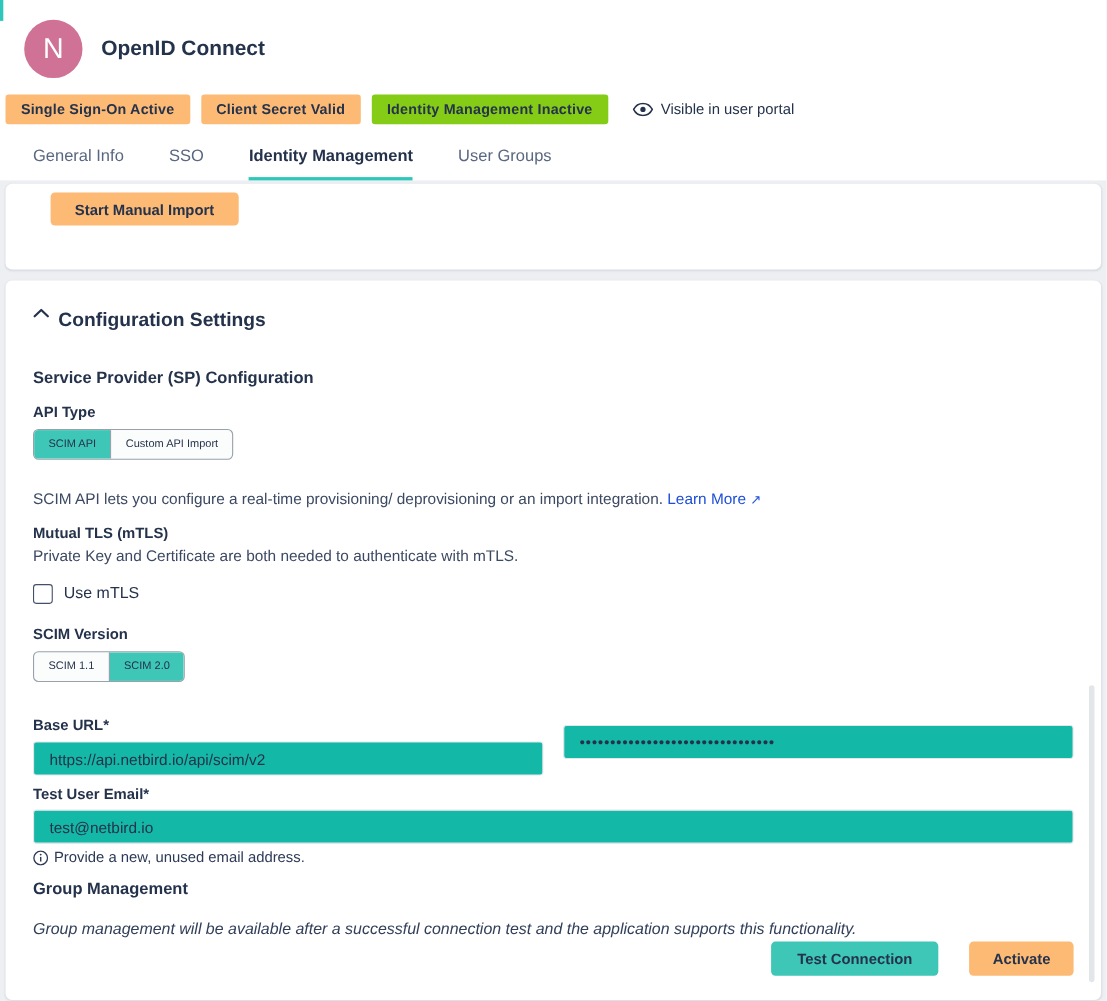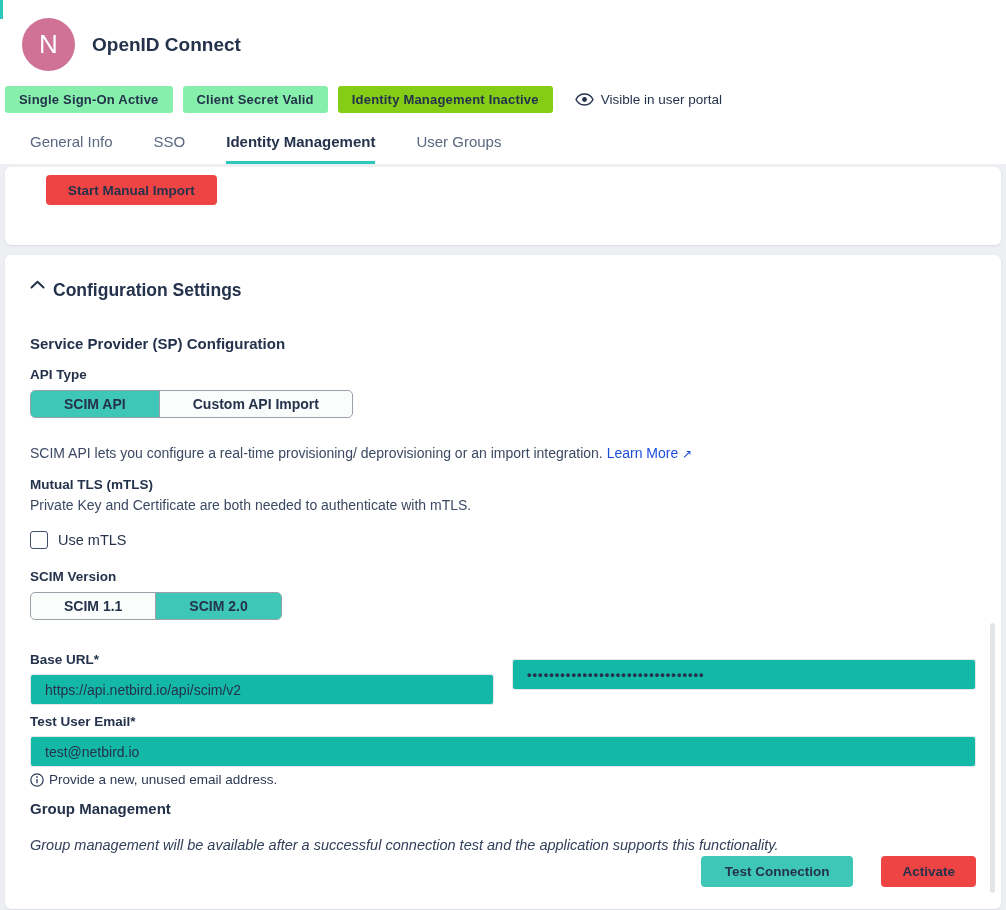--- a/index.html
+++ b/index.html
@@ -26,21 +26,21 @@
   }
   .app-title { font-size: 19px; font-weight: 700; margin-left: 17px; color: #24324b; }
   .badges-row {
     display: flex; align-items: center; gap: 10px;
     padding: 15px 0 0 5px;
   }
   .badge {
     font-size: 13px; font-weight: 600; letter-spacing: .2px;
     padding: 6px 14px; border-radius: 3px; color: #24324b; white-space: nowrap;
   }
-  .badge-mint { background: #86efac; }
+  .badge-mint { background: #fdba74; }
   .badge-gray { background: #84cc16; }
   .visibility-item { display: flex; align-items: center; gap: 7px; margin-left: 12px; font-size: 13.5px; color: #24324b; }
   .tabs { display: flex; gap: 41px; padding: 20px 0 0 30px; }
   .tab {
     font-size: 15px; color: #596780; font-weight: 500;
     padding-bottom: 11px; border-bottom: 3px solid transparent; cursor: pointer;
   }
   .tab.active { color: #24324b; font-weight: 700; border-bottom-color: #2ec8ba; }
   
   .content { padding: 3px 5px 0 5px; }
@@ -49,36 +49,36 @@
     box-shadow: 0 1px 2px rgba(9,30,66,.10);
   }
   .card-import { padding: 8px 40px 40px 41px; margin-bottom: 10px; }
   .card-config { padding: 25px 25px 22px 25px; position: relative; min-height: 646px; }
   
   .btn {
     border: none; border-radius: 4px; font-family: inherit;
     font-size: 13.5px; font-weight: 700; color: #24324b;
     height: 30px; padding: 0 22px; cursor: pointer;
   }
-  .btn-gray { background: #ef4444; }
+  .btn-gray { background: #fdba74; }
   .btn-teal { background: #3ec6b7; height: 31px; }
   
   .section-header { display: flex; align-items: flex-start; gap: 8px; cursor: pointer; }
   .section-title { font-size: 17.5px; font-weight: 700; color: #24324b; }
   .sub-heading { font-size: 15px; font-weight: 700; margin-top: 34px; color: #24324b; }
   .field-label { font-size: 13.5px; font-weight: 700; margin-top: 15px; color: #24324b; }
   
   .segmented {
     display: inline-flex; margin-top: 8px;
     border: 1px solid #99a1ab; border-radius: 5px; overflow: hidden;
     background: #fbfcfc;
   }
   .segment {
-    font-size: 14px; font-weight: 700; color: #24324b;
-    height: 26px; line-height: 26px; padding: 0 33px;
+    font-size: 10px; font-weight: 400; color: #24324b;
+    height: 26px; line-height: 26px; padding: 0 13px;
     cursor: pointer; white-space: nowrap;
   }
   .segment + .segment { border-left: 1px solid #99a1ab; }
   .segment.selected { background: #3ec6b7; }
   .desc { font-size: 14px; color: #3c4962; margin-top: 27px; }
   .link { color: #1d4ed8; font-weight: 500; text-decoration: none; cursor: pointer; }
   .link .arrow { font-size: 12px; }
   .mtls-heading { font-size: 13.5px; font-weight: 700; margin-top: 16px; color: #24324b; }
   .mtls-desc { font-size: 14px; color: #3c4962; margin-top: 5px; }
   .checkbox-row { display: flex; align-items: center; gap: 10px; margin-top: 18px; cursor: pointer; }

